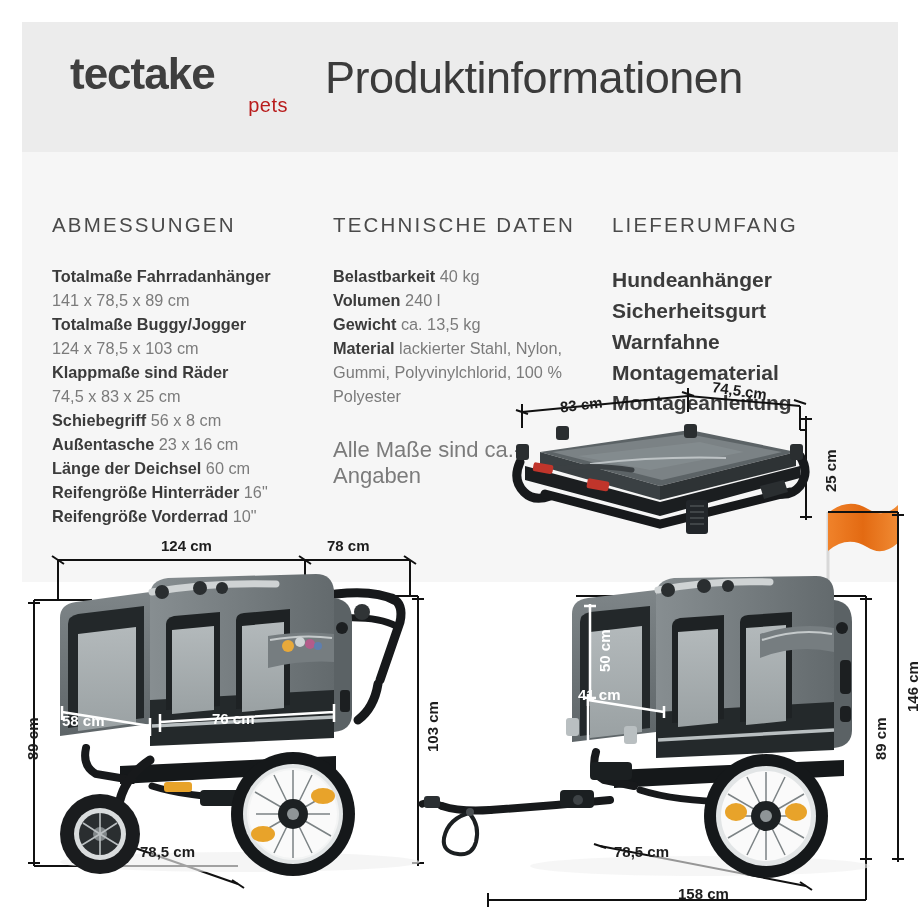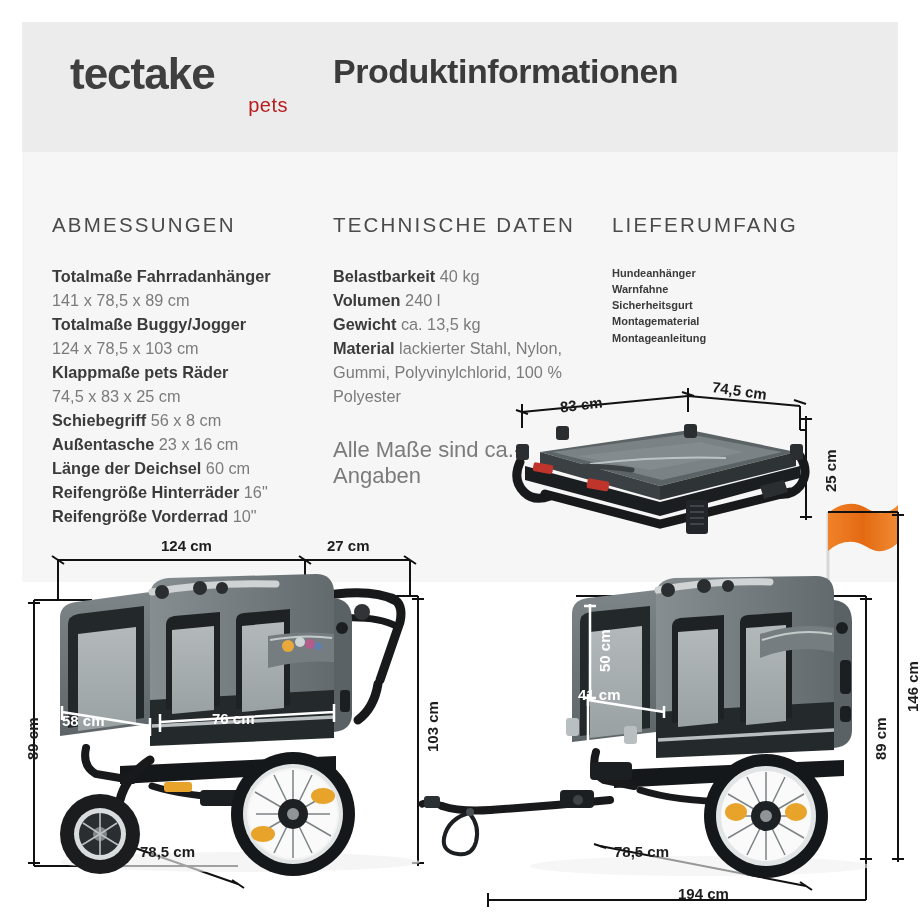--- a/index.html
+++ b/index.html
@@ -12,33 +12,33 @@
   #sheet{position:relative;width:920px;height:840px;background:#ffffff;}
 
   
   .band-header{position:absolute;left:22px;top:22px;width:876px;height:130px;background:#ececec;}
   .band-body{position:absolute;left:22px;top:152px;width:876px;height:430px;background:#f6f6f6;}
 
   
   .logo-wrap{position:absolute;left:70px;top:52px;width:230px;}
   .logo-main{font-size:44px;font-weight:700;letter-spacing:-1px;color:#3f3f3f;line-height:1;}
   .logo-sub{font-size:20px;color:#b91c1c;text-align:right;margin-top:-2px;padding-right:12px;letter-spacing:.5px;}
-  .page-title{position:absolute;left:325px;top:53px;font-size:34px;font-weight:700;color:#3b3b3b;letter-spacing:-.5px;line-height:1.1;margin-left:8px;}
+  .page-title{position:absolute;left:325px;top:53px;font-size:45px;font-weight:400;color:#3b3b3b;letter-spacing:-.5px;line-height:1.1;}
 
   
   .col{position:absolute;top:185px;margin-top:28px;}
   .col-1{left:52px;width:280px;}
   .col-2{left:333px;width:265px;}
   .col-3{left:612px;width:270px;}
   .col-head{font-size:20.5px;font-weight:400;letter-spacing:2.2px;color:#4a4a4a;margin-bottom:28px;white-space:nowrap;}
   .spec{font-size:16.3px;line-height:1.47;color:#7b7b7b;}
   .spec b{font-weight:700;color:#3b3b3b;}
   .spec .row{margin:0;}
   .note{margin-top:28px;font-size:22px;color:#7b7b7b;}
-  .pack .row{font-weight:700;color:#3b3b3b;font-size:11px;line-height:1.47;}
+  .pack .row{font-weight:700;color:#3b3b3b;font-size:21px;line-height:1.47;}
 
   
   .dim{position:absolute;font-size:15px;font-weight:700;color:#1d1d1d;white-space:nowrap;}
   .dim.white{color:#ffffff;}
   .dim.rot{transform:rotate(-90deg);transform-origin:left top;}
 
   
   .layer{position:absolute;left:0;top:0;width:920px;height:920px;pointer-events:none;}
 </style>
 </head>
@@ -55,21 +55,21 @@
   </div>
   <div class="page-title">Produktinformationen</div>
 
   <div class="col col-1">
     <div class="col-head">ABMESSUNGEN</div>
     <div class="spec">
       <p class="row"><b>Totalmaße Fahrradanhänger</b></p>
       <p class="row"><span>141 x 78,5 x 89 cm</span></p>
       <p class="row"><b>Totalmaße Buggy/Jogger</b></p>
       <p class="row"><span>124 x 78,5 x 103 cm</span></p>
-      <p class="row"><b>Klappmaße pets Räder</b></p>
+      <p class="row"><b>Klappmaße sind Räder</b></p>
       <p class="row"><span>74,5 x 83 x 25 cm</span></p>
       <p class="row"><b>Schiebegriff</b> <span>56 x 8 cm</span></p>
       <p class="row"><b>Außentasche</b> <span>23 x 16 cm</span></p>
       <p class="row"><b>Länge der Deichsel</b> <span>60 cm</span></p>
       <p class="row"><b>Reifengröße Hinterräder</b> <span>16"</span></p>
       <p class="row"><b>Reifengröße Vorderrad</b> <span>10"</span></p>
     </div>
   </div>
 
   <div class="col col-2">
@@ -80,22 +80,22 @@
       <p class="row"><b>Gewicht</b> <span>ca. 13,5 kg</span></p>
       <p class="row"><b>Material</b> <span>lackierter Stahl, Nylon, Gummi, Polyvinylchlorid, 100 % Polyester</span></p>
     </div>
     <div class="note">Alle Maße sind ca.-Angaben</div>
   </div>
 
   <div class="col col-3">
     <div class="col-head">LIEFERUMFANG</div>
     <div class="spec pack">
       <p class="row">Hundeanhänger</p>
+      <p class="row">Sicherheitsgurt</p>
       <p class="row">Warnfahne</p>
-      <p class="row">Sicherheitsgurt</p>
       <p class="row">Montagematerial</p>
       <p class="row">Montageanleitung</p>
     </div>
   </div>
 
   <svg class="layer" viewBox="0 0 920 920">
     <defs>
       <linearGradient id="gFabric" x1="0" y1="0" x2="0" y2="1">
         <stop offset="0" stop-color="#7e8588"></stop>
           <stop offset="1" stop-color="#5e6568"></stop>
@@ -369,27 +369,27 @@
       <path d="M62 712 L150 726 M62 706 L62 720 M150 718 L150 736"></path>
       <path d="M160 722 L334 712 M160 714 L160 732 M334 704 L334 722"></path>
     </g>
   </svg>
 
   <div class="dim" style="left:560px;top:396px;transform:rotate(-7deg);">83 cm</div>
   <div class="dim" style="left:712px;top:382px;transform:rotate(8deg);">74,5 cm</div>
   <div class="dim rot" style="left:822px;top:492px;">25 cm</div>
 
   <div class="dim" style="left:161px;top:537px;">124 cm</div>
-  <div class="dim" style="left:327px;top:537px;">27 cm</div>
+  <div class="dim" style="left:327px;top:537px;">78 cm</div>
   <div class="dim rot" style="left:24px;top:760px;">89 cm</div>
   <div class="dim rot" style="left:424px;top:752px;">103 cm</div>
   <div class="dim white" style="left:62px;top:712px;">58 cm</div>
   <div class="dim white" style="left:212px;top:710px;">76 cm</div>
   <div class="dim" style="left:140px;top:843px;">78,5 cm</div>
 
   <div class="dim white rot" style="left:596px;top:672px;">50 cm</div>
   <div class="dim white" style="left:578px;top:686px;">41 cm</div>
   <div class="dim rot" style="left:872px;top:760px;">89 cm</div>
   <div class="dim rot" style="left:904px;top:712px;">146 cm</div>
   <div class="dim" style="left:614px;top:843px;">78,5 cm</div>
-  <div class="dim" style="left:678px;top:885px;">194 cm</div>
+  <div class="dim" style="left:678px;top:885px;">158 cm</div>
 
 </div>
 
 </body></html>

